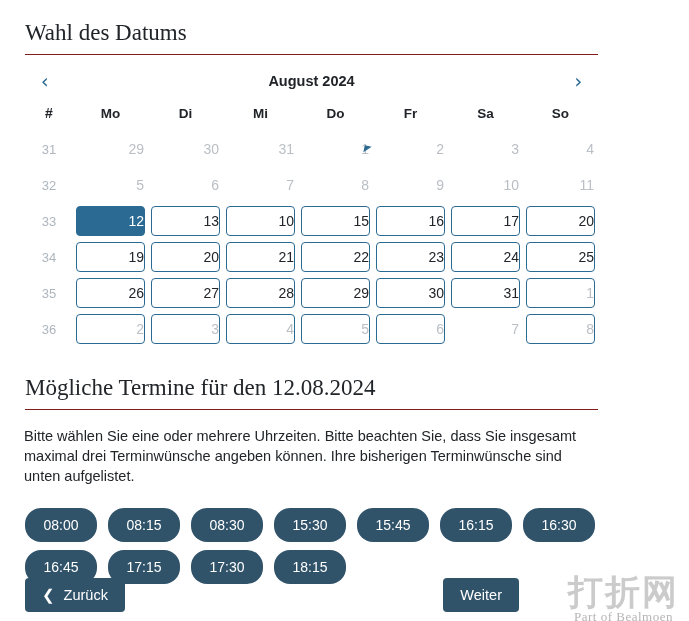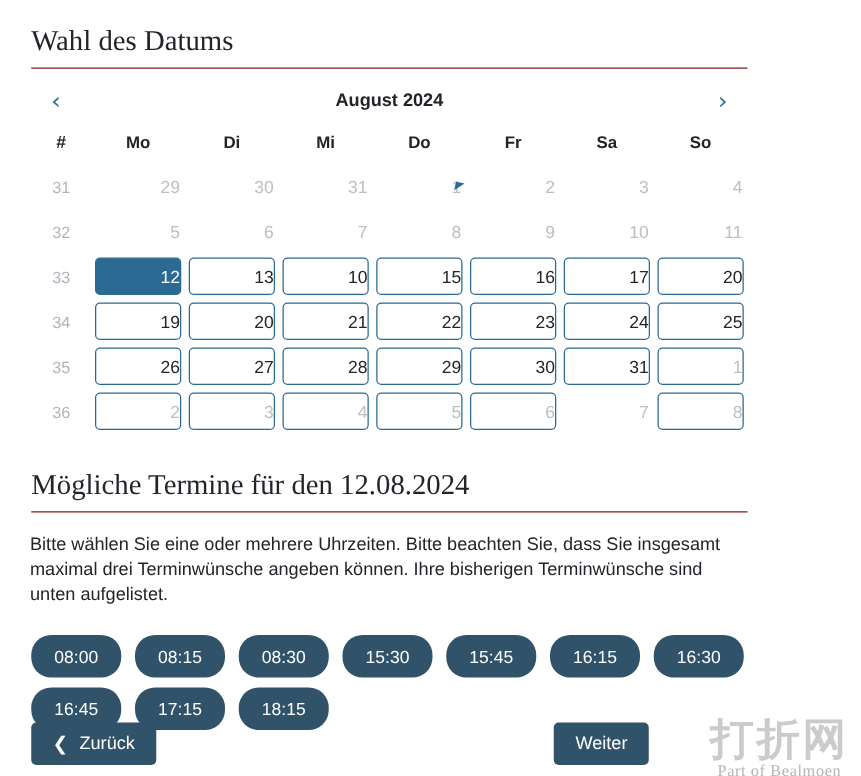--- a/index.html
+++ b/index.html
@@ -399,20 +399,21 @@
   <div class="slots" id="slot-list">
       <button class="slot">08:00</button>
       <button class="slot">08:15</button>
       <button class="slot">08:30</button>
       <button class="slot">15:30</button>
       <button class="slot">15:45</button>
       <button class="slot">16:15</button>
       <button class="slot">16:30</button>
       <button class="slot">16:45</button>
       <button class="slot">17:15</button>
+      <button class="slot">17:30</button>
       <button class="slot">18:15</button>
     </div>
 
   <div class="footer">
     <button class="btn btn-back">
       <span class="chev">❮</span>
       <span>Zurück</span>
     </button>
     <button class="btn btn-next">
       <span>Weiter</span>

